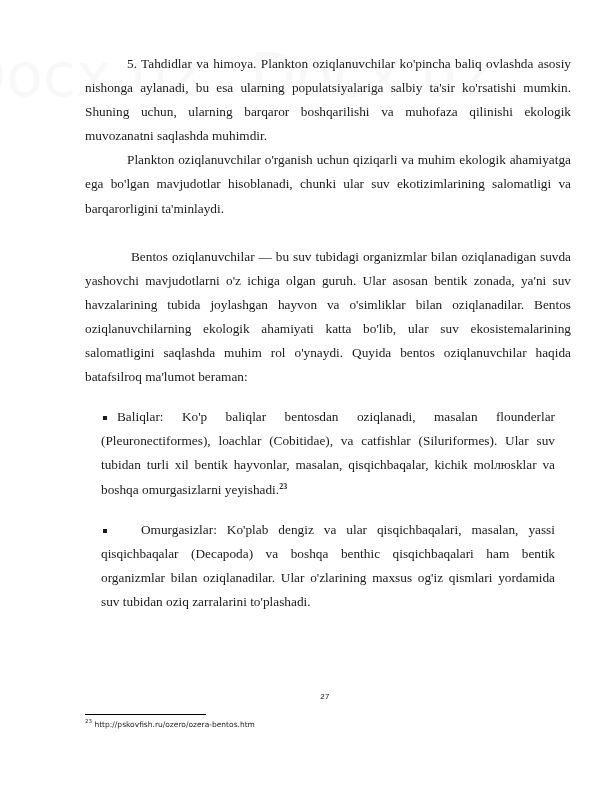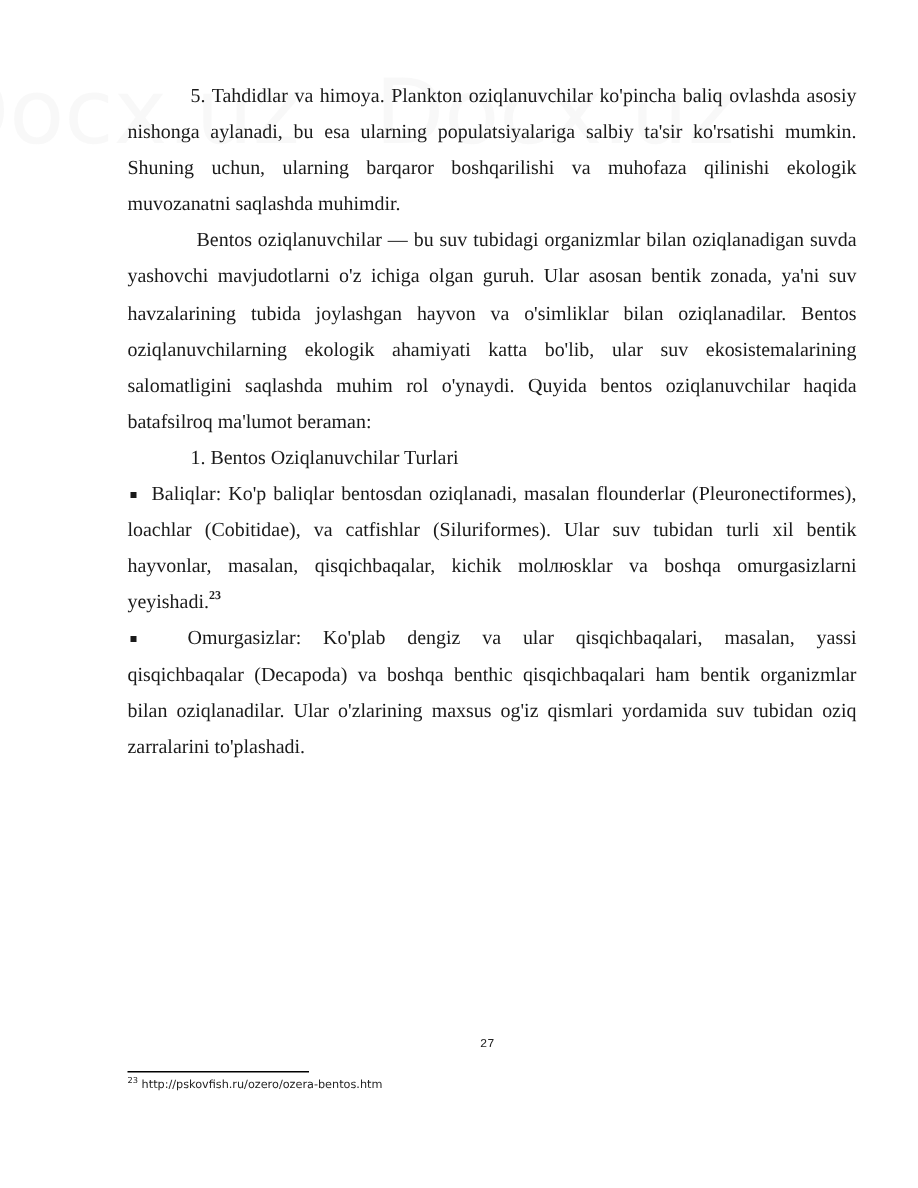--- a/index.html
+++ b/index.html
@@ -4,22 +4,22 @@
 <style>
   html, body { margin: 0; padding: 0; background: #ffffff; }
   body { width: 612px; height: 792px; position: relative; overflow: hidden; }
   .page {
     position: absolute; left: 85px; top: 52px; width: 486px;
     font-family: "Liberation Serif", serif; font-size: 13.3px; color: #1a1a1a;
     line-height: 24.1px;
   }
   .p { text-align: justify; text-align-last: auto; margin: 0; }
   .indent { text-indent: 42px; }
-  .indent2 { text-indent: 46px; }
-  .bullet-item { position: relative; padding-left: 0; margin: 0; text-align: justify; }
+  .indent2 { text-indent: 46px; margin-top: 24px; }
+  .bullet-item { position: relative; padding-left: 0; margin: 16px; text-align: justify; }
   .bullet-item .dot {
     display: inline-block; width: 4px; height: 4px; background: #1a1a1a;
     vertical-align: middle; margin-right: 10px; margin-left: 2px;
   }
   .bullet-item.wide .dot { margin-right: 34px; }
   sup.fn { font-size: 8px; font-weight: bold; vertical-align: super; line-height: 0; }
   .footnote-rule {
     position: absolute; left: 85px; top: 714px; width: 121px; height: 0;
     border-top: 1px solid #000;
   }
@@ -38,21 +38,21 @@
   }
 </style>
 </head>
 <body>
 
 <div class="watermark" style="left:-40px; top:40px;">Docx.uz</div>
 <div class="watermark" style="left:250px; top:40px;">Docx.uz</div>
 
 <div class="page">
   <p class="p indent">5. Tahdidlar va himoya. Plankton oziqlanuvchilar ko'pincha baliq ovlashda asosiy nishonga aylanadi, bu esa ularning populatsiyalariga salbiy ta'sir ko'rsatishi mumkin. Shuning uchun, ularning barqaror boshqarilishi va muhofaza qilinishi ekologik muvozanatni saqlashda muhimdir.</p>
+  <p class="p indent">Plankton oziqlanuvchilar o'rganish uchun qiziqarli va muhim ekologik ahamiyatga ega bo'lgan mavjudotlar hisoblanadi, chunki ular suv ekotizimlarining salomatligi va barqarorligini ta'minlaydi.</p>
   <p class="p indent2">Bentos oziqlanuvchilar — bu suv tubidagi organizmlar bilan oziqlanadigan suvda yashovchi mavjudotlarni o'z ichiga olgan guruh. Ular asosan bentik zonada, ya'ni suv havzalarining tubida joylashgan hayvon va o'simliklar bilan oziqlanadilar. Bentos oziqlanuvchilarning ekologik ahamiyati katta bo'lib, ular suv ekosistemalarining salomatligini saqlashda muhim rol o'ynaydi. Quyida bentos oziqlanuvchilar haqida batafsilroq ma'lumot beraman:</p>
-  <p class="p indent">1. Bentos Oziqlanuvchilar Turlari</p>
   <p class="bullet-item"><span class="dot"></span><span>Baliqlar: Ko'p baliqlar bentosdan oziqlanadi, masalan flounderlar (Pleuronectiformes), loachlar (Cobitidae), va catfishlar (Siluriformes). Ular suv tubidan turli xil bentik hayvonlar, masalan, qisqichbaqalar, kichik molлюsklar va boshqa omurgasizlarni yeyishadi.</span><sup class="fn">23</sup></p>
   <p class="bullet-item wide"><span class="dot"></span><span>Omurgasizlar: Ko'plab dengiz va ular qisqichbaqalari, masalan, yassi qisqichbaqalar (Decapoda) va boshqa benthic qisqichbaqalari ham bentik organizmlar bilan oziqlanadilar. Ular o'zlarining maxsus og'iz qismlari yordamida suv tubidan oziq zarralarini to'plashadi.</span></p>
 </div>
 
 <div class="footnote-rule"></div>
 <div class="footnote"><sup>23</sup> <span>http://pskovfish.ru/ozero/ozera-bentos.htm</span></div>
 <div class="page-number">27</div>
 
 </body></html>

